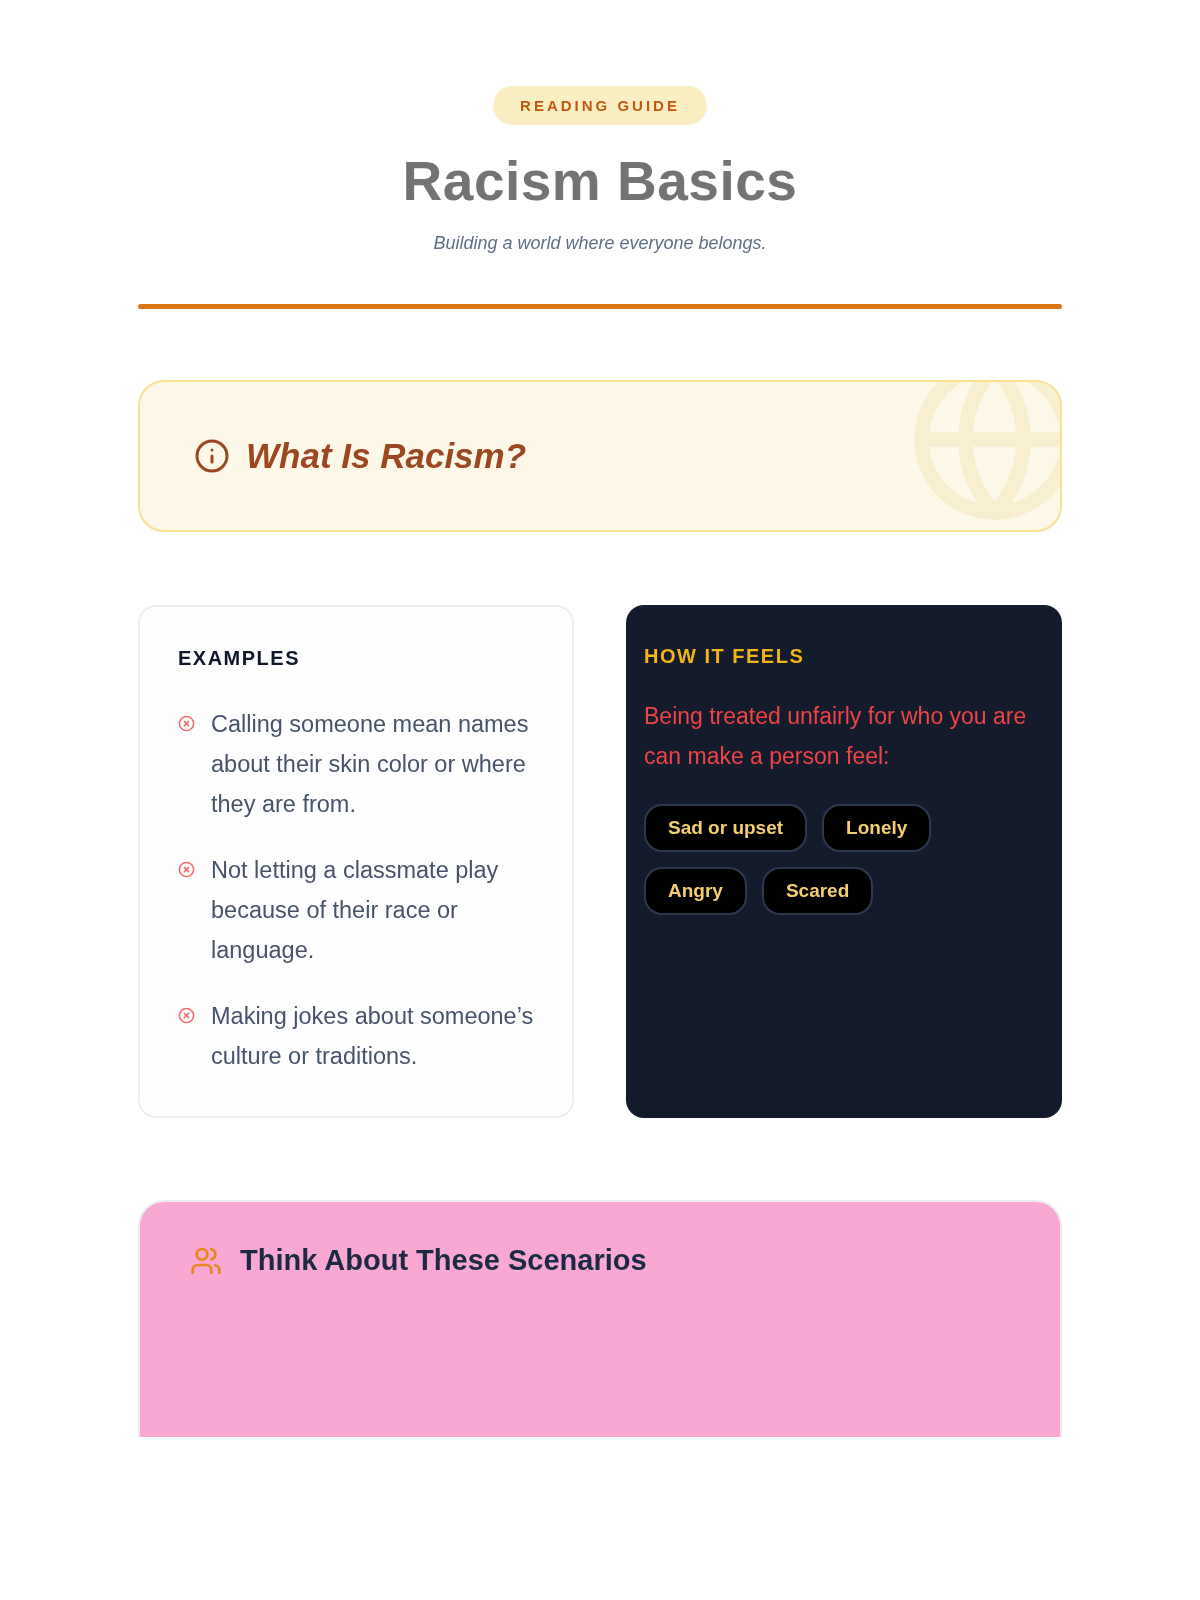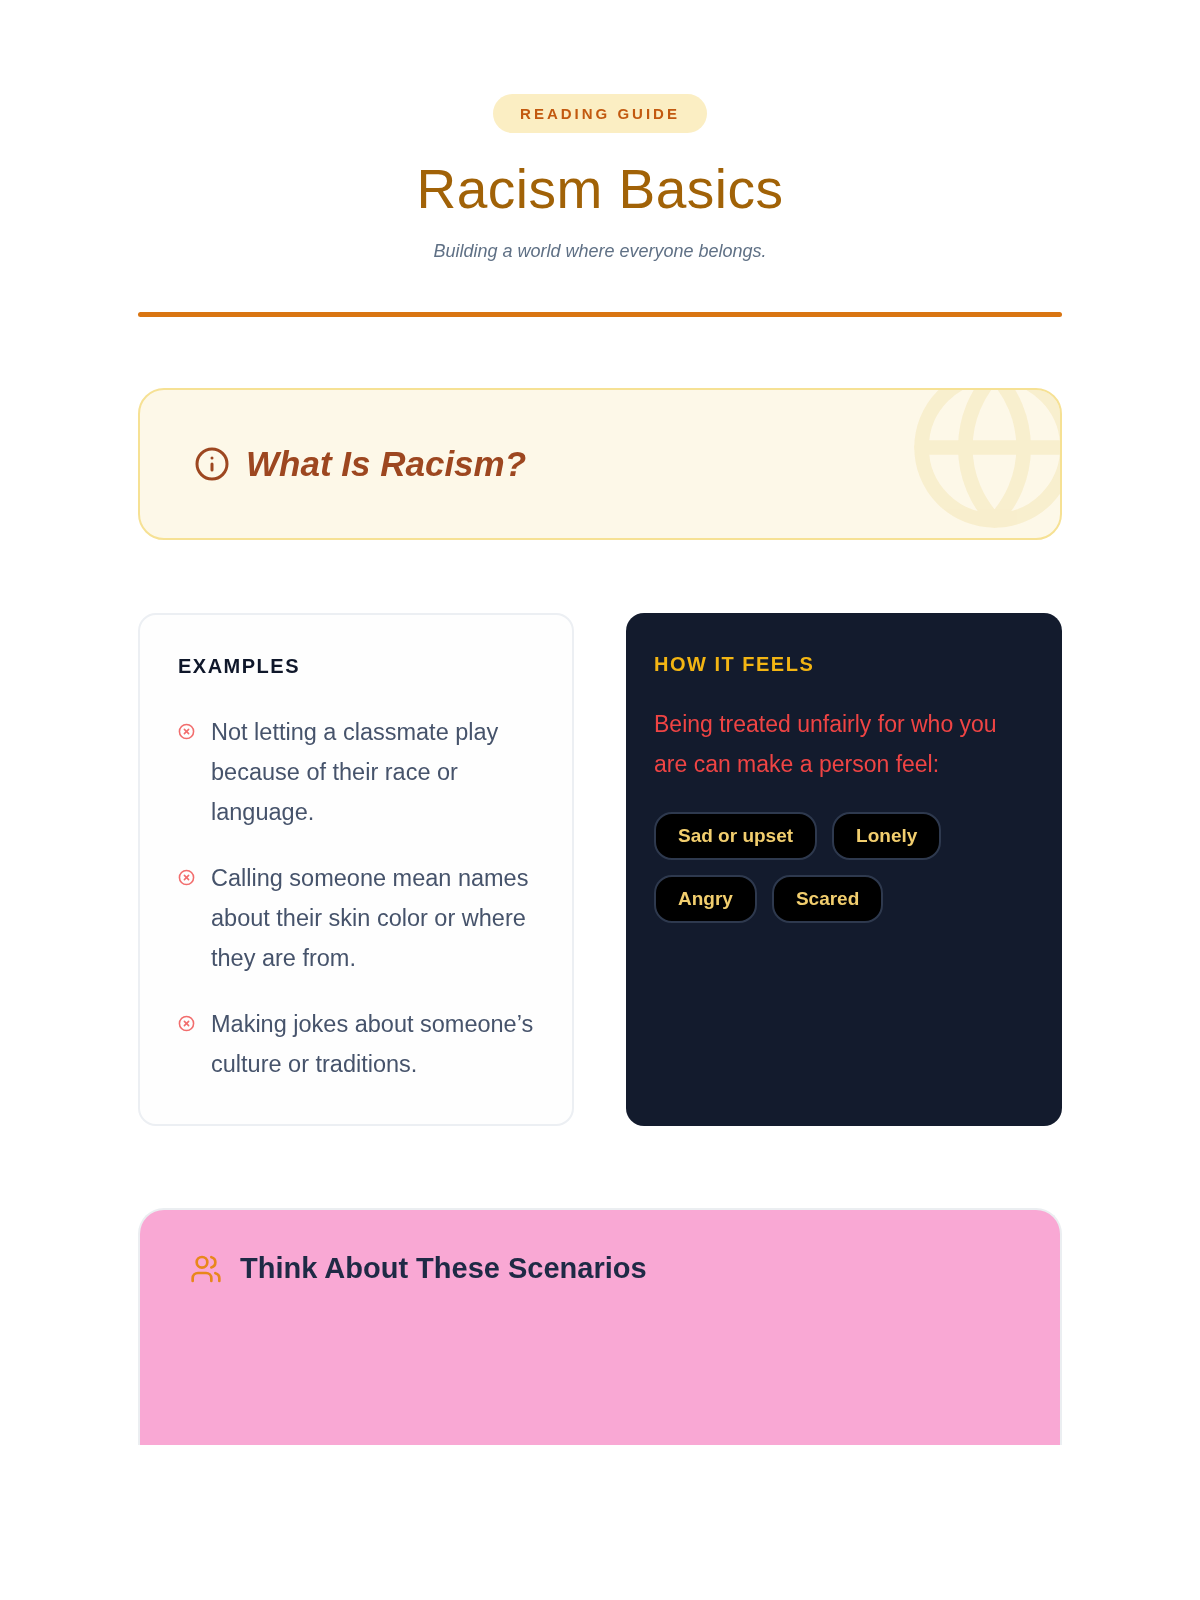--- a/index.html
+++ b/index.html
@@ -6,41 +6,41 @@
   html, body { margin: 0; padding: 0; }
   body {
     width: 1200px;
     height: 1600px;
     overflow: hidden;
     background: #ffffff;
     font-family: "Liberation Sans", sans-serif;
   }
   .page {
     width: 924px;
-    margin: 12px auto;
+    margin: 4px auto;
     padding-top: 82px;
   }
 
   
   .header { text-align: center; }
   .badge {
     display: inline-block;
     background: #FBEEC3;
     color: #C2590F;
     font-size: 15px;
     font-weight: bold;
     letter-spacing: 3px;
     padding: 11px 27px;
     border-radius: 999px;
   }
   .title {
     margin: 24px 0 0;
     font-size: 55px;
-    font-weight: 400;
-    color: #a16207;
+    font-weight: 700;
+    color: #737373;
     letter-spacing: 0.5px;
   }
   .subtitle {
     margin: 20px 0 0;
     font-style: italic;
     font-size: 18px;
     color: #5F7085;
   }
   .divider {
     margin: 50px 0 0;
@@ -122,21 +122,21 @@
     font-size: 23.5px;
     line-height: 40px;
     color: #46536B;
   }
   .examples-list li:last-child { margin-bottom: 0; }
   .bullet-icon { flex: 0 0 auto; margin-top: 11px; }
 
   .feelings-card {
     background: #131B2D;
     border-radius: 18px;
-    padding: 40px 28px;
+    padding: 40px 18px;
   }
   .feelings-card .card-label { color: #F3B513; }
   .feelings-intro {
     margin: 28px 0 0;
     font-size: 23px;
     line-height: 40px;
     color: #ef4444;
   }
   .chips {
     margin-top: 28px;
@@ -208,29 +208,29 @@
 
     <section class="examples-card">
       <h3 class="card-label">EXAMPLES</h3>
       <ul class="examples-list">
         <li>
           <svg class="bullet-icon" viewBox="0 0 24 24" width="17" height="17" fill="none" stroke="#F26D6D" stroke-width="2.2" stroke-linecap="round">
             <circle cx="12" cy="12" r="10"></circle>
               <path d="m15 9-6 6"></path>
               <path d="m9 9 6 6"></path>
           </svg>
-          <span>Not letting a classmate play because of their race or language.</span>
+          <span>Calling someone mean names about their skin color or where they are from.</span>
         </li>
         <li>
           <svg class="bullet-icon" viewBox="0 0 24 24" width="17" height="17" fill="none" stroke="#F26D6D" stroke-width="2.2" stroke-linecap="round">
             <circle cx="12" cy="12" r="10"></circle>
               <path d="m15 9-6 6"></path>
               <path d="m9 9 6 6"></path>
           </svg>
-          <span>Calling someone mean names about their skin color or where they are from.</span>
+          <span>Not letting a classmate play because of their race or language.</span>
         </li>
         <li>
           <svg class="bullet-icon" viewBox="0 0 24 24" width="17" height="17" fill="none" stroke="#F26D6D" stroke-width="2.2" stroke-linecap="round">
             <circle cx="12" cy="12" r="10"></circle>
               <path d="m15 9-6 6"></path>
               <path d="m9 9 6 6"></path>
           </svg>
           <span>Making jokes about someone’s culture or traditions.</span>
         </li>
       </ul>

